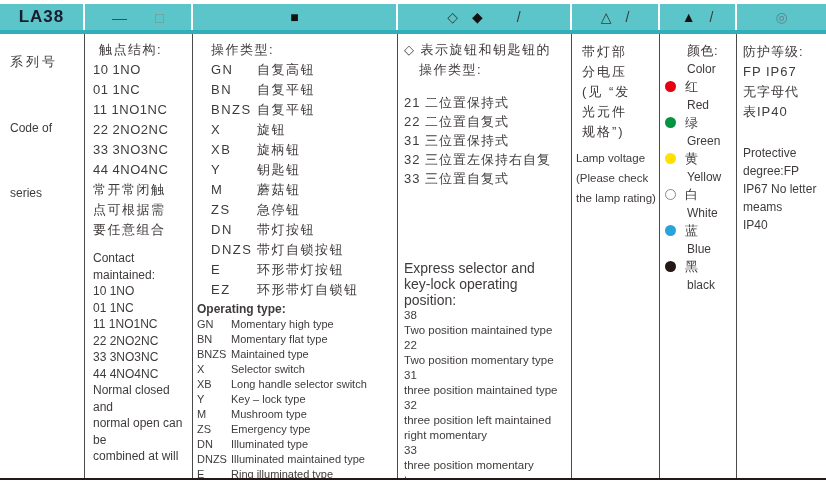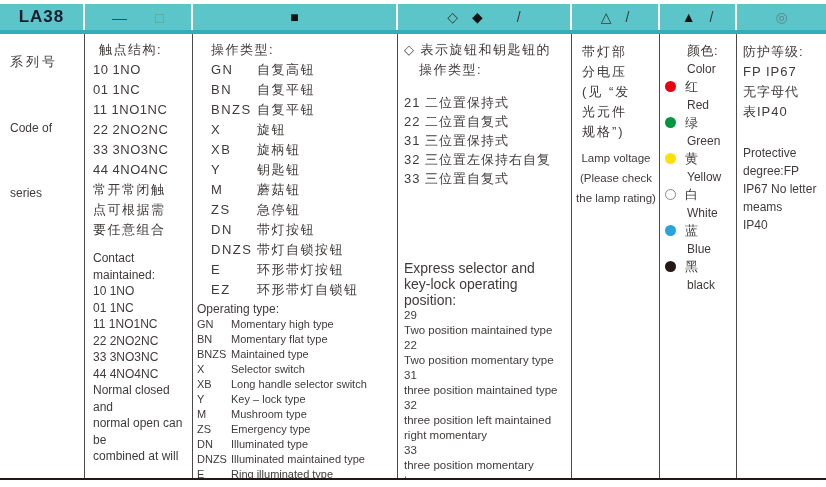--- a/index.html
+++ b/index.html
@@ -56,33 +56,33 @@
   .c-contact .en-block { margin-top:10px; }
   .c-contact .en-16 { line-height:16.5px; }
 
   
   .c-operating .zh-block { padding-left:14px; }
   .pair { display:flex; }
   .pair .code { width:46px; flex:none; }
   .pair-en { display:flex; font-size:11px; line-height:15px; }
   .pair-en .code { min-width:30px; flex:none; margin-right:4px; width:auto; }
   .pair-en .label { flex:1; }
-  .c-operating .en-title { margin-top:1px; font-size:12px; line-height:16px; }
+  .c-operating .en-title { margin-top:1px; font-size:12px; line-height:16px;font-weight:bold; }
 
   
   .c-selector .zh-indent { padding-left:15px; }
   .c-selector .zh-items { margin-top:13px; }
   .c-selector .zh-items .zh { line-height:19px; letter-spacing:1px; }
   .c-selector .en-block { margin-top:72px; }
   .c-selector .en-intro { font-size:14px; line-height:16px; }
   .c-selector .en-lines { font-size:11.5px; line-height:15px; }
 
   
   .c-lamp .zh { letter-spacing:2px; padding-left:6px; }
-  .c-lamp .en-block { margin-top:6px;text-align:center; }
+  .c-lamp .en-block { margin-top:6px; }
   .c-lamp .en-block div { font-size:11.5px; line-height:20px; }
 
   
   .c-color .row { font-size:13px; line-height:18px; letter-spacing:1px; white-space:nowrap; }
   .c-color .indent { padding-left:22px; letter-spacing:0.5px; }
   .c-color .row-en { font-size:12px; line-height:18px; padding-left:22px; }
   .dot {
     display:inline-block; width:11px; height:11px; border-radius:50%;
     margin-right:9px; vertical-align:-1px; border:1px solid transparent;
   }
@@ -269,21 +269,21 @@
       <div class="zh-items">
         <div class="zh">21 二位置保持式</div>
         <div class="zh">22 二位置自复式</div>
         <div class="zh">31 三位置保持式</div>
         <div class="zh">32 三位置左保持右自复</div>
         <div class="zh">33 三位置自复式</div>
       </div>
       <div class="en-block">
         <div class="en-intro">Express selector and</div>
         <div class="en-intro">key-lock operating position:</div>
-        <div class="en-lines">29</div>
+        <div class="en-lines">38</div>
         <div class="en-lines">Two position maintained type</div>
         <div class="en-lines">22</div>
         <div class="en-lines">Two position momentary type</div>
         <div class="en-lines">31</div>
         <div class="en-lines">three position maintained type</div>
         <div class="en-lines">32</div>
         <div class="en-lines">three position left maintained</div>
         <div class="en-lines">right momentary</div>
         <div class="en-lines">33</div>
         <div class="en-lines">three position momentary</div>

